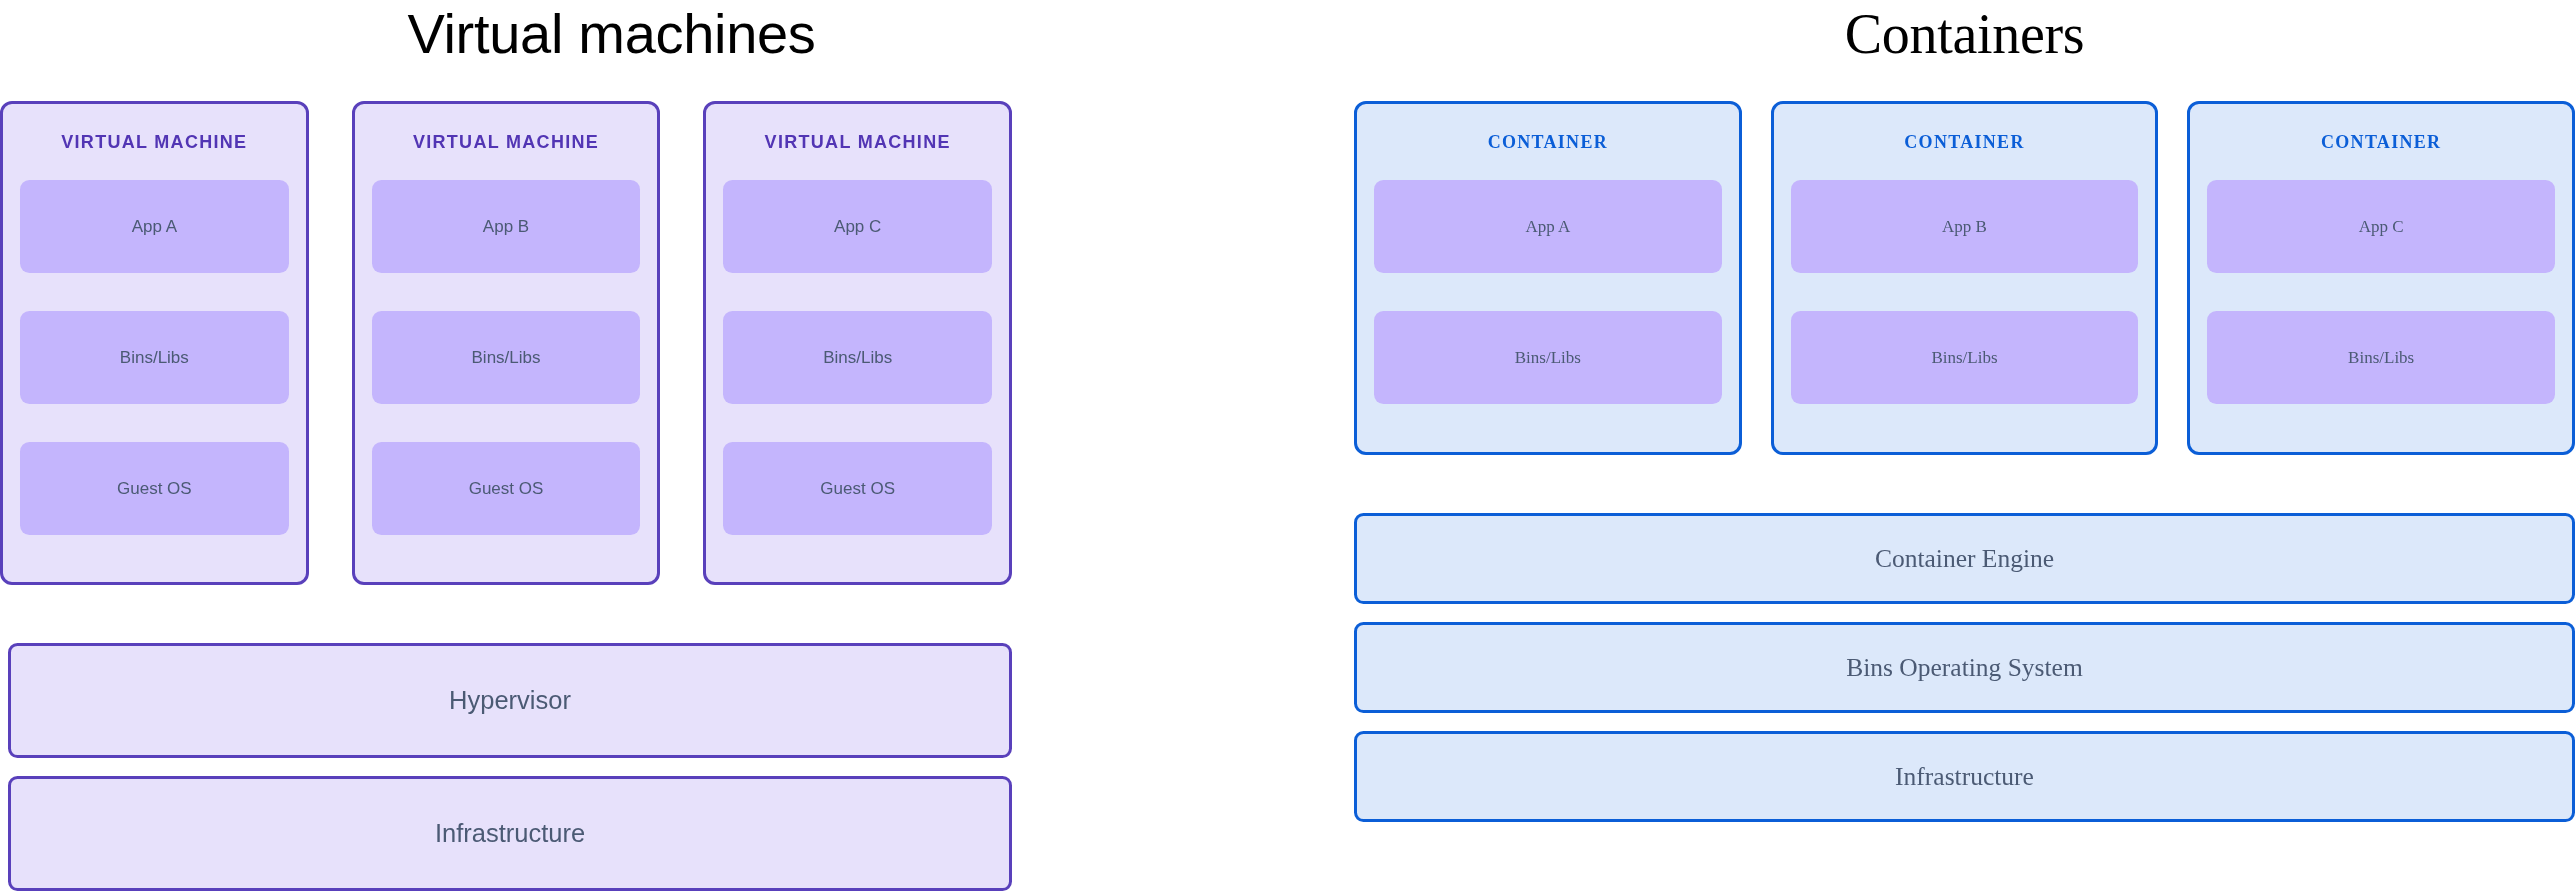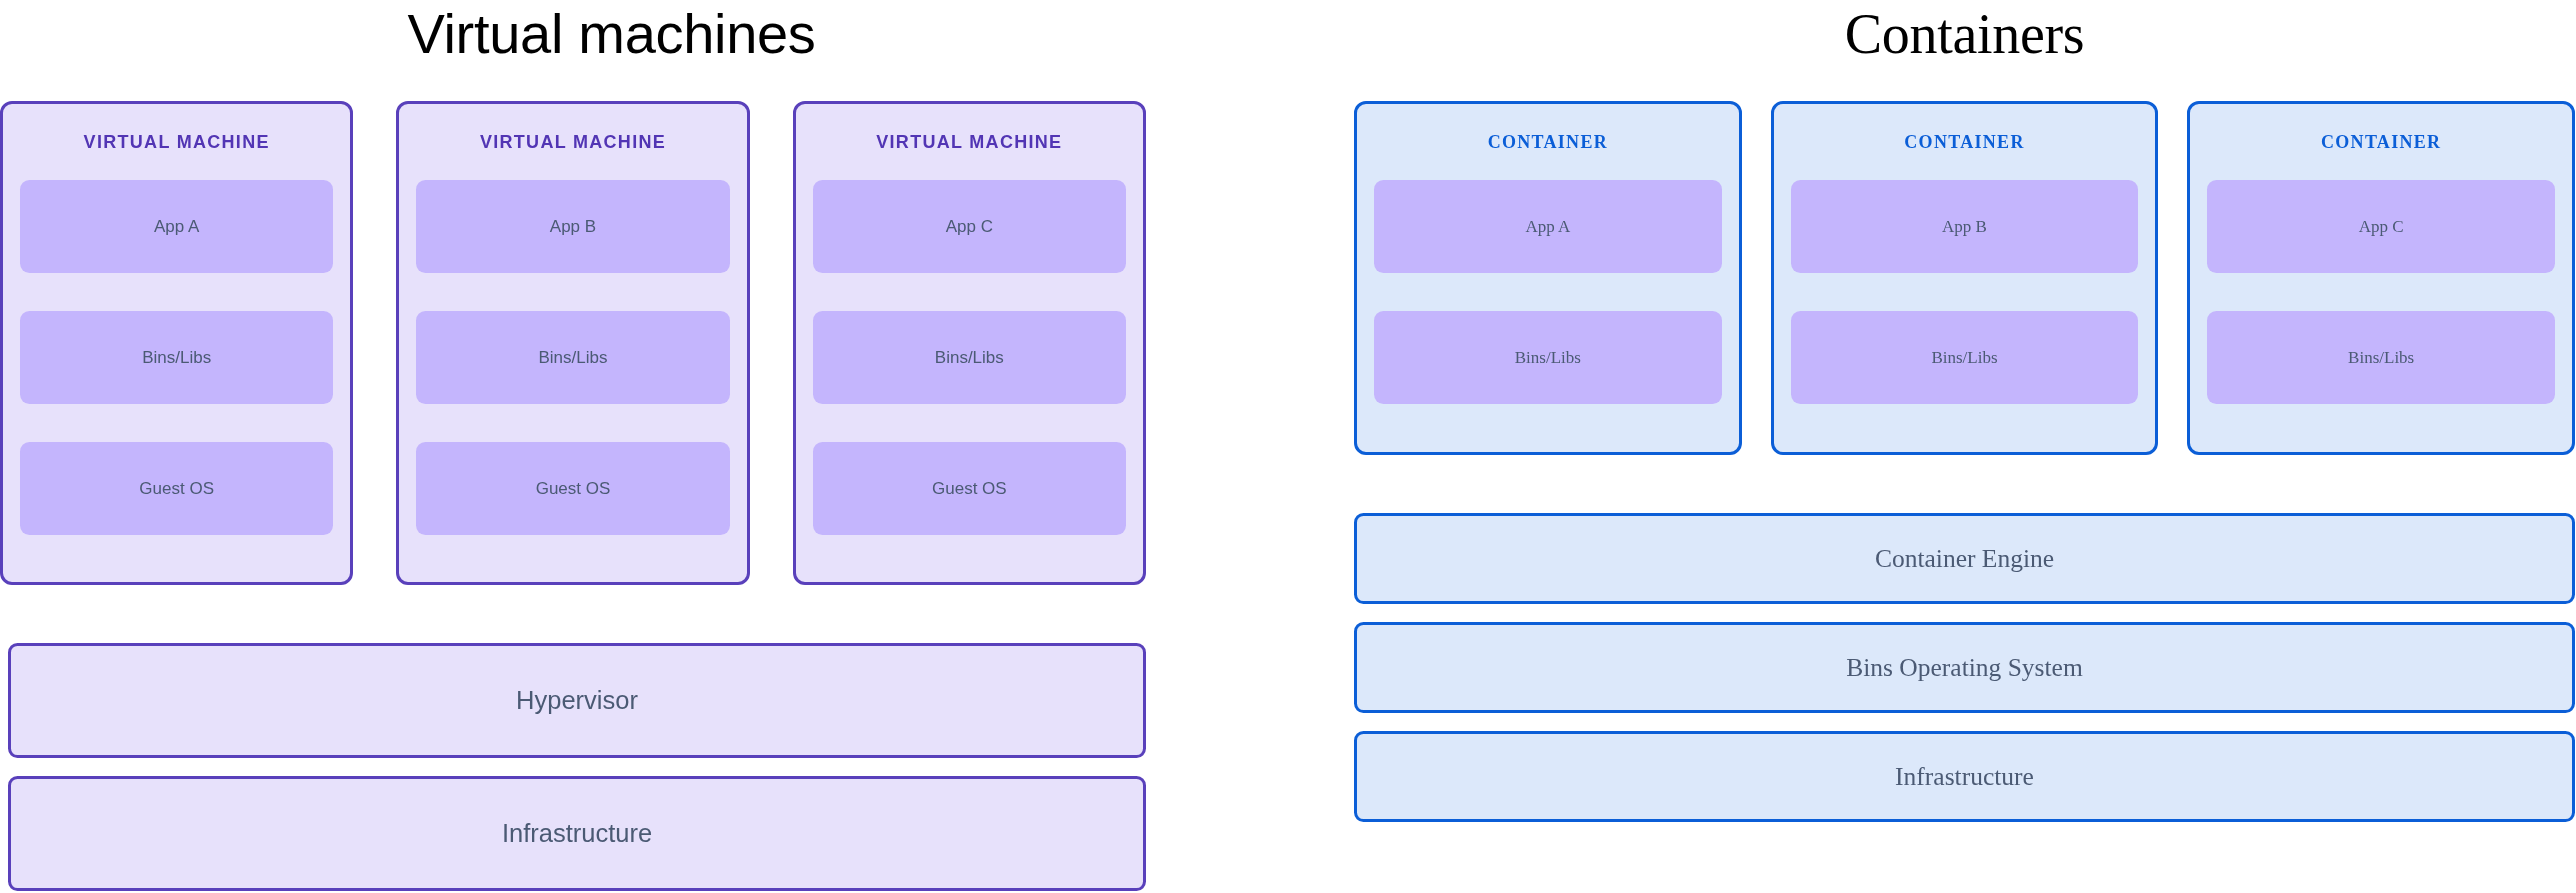--- a/index.html
+++ b/index.html
@@ -52,21 +52,21 @@
     white-space: nowrap;
   }
   .title-vm { left: 0px;   width: 1223px; }
   .title-ct { left: 1354px; width: 1221px; transform: translateX(-1288px); }
 
   
   .stack {
     position: absolute;
     box-sizing: border-box;
   }
-  .stack-vm { left: 0px;   top: 101px; width: 1146px; }
+  .stack-vm { left: 0px;   top: 101px; width: 1012px; }
   .stack-ct { left: 66px;  top: 101px; width: 1221px; }
 
   
   .card-row {
     display: flex;
     flex-direction: row;
   }
   .card-row-vm { gap: 43px; }
   .card-row-ct { gap: 29px; }
 

